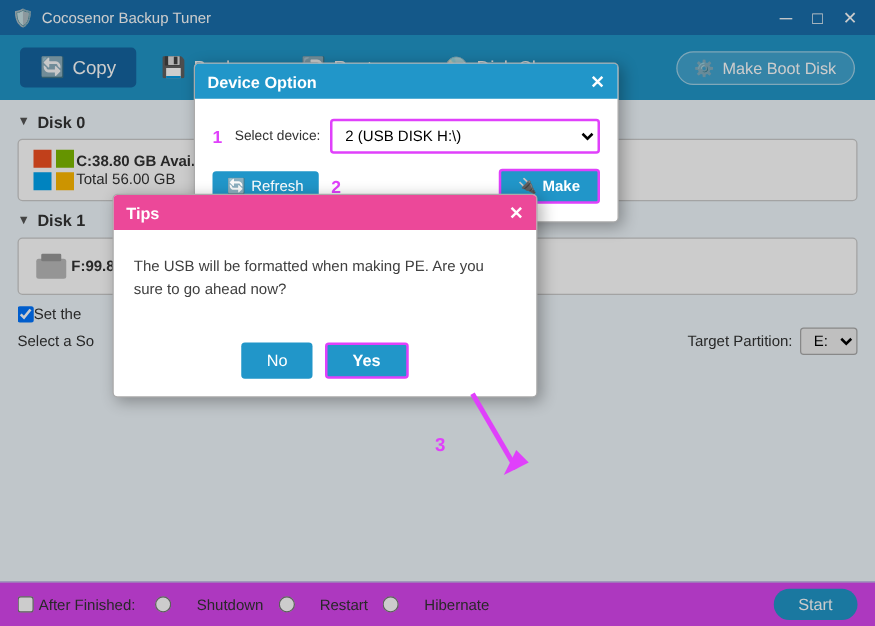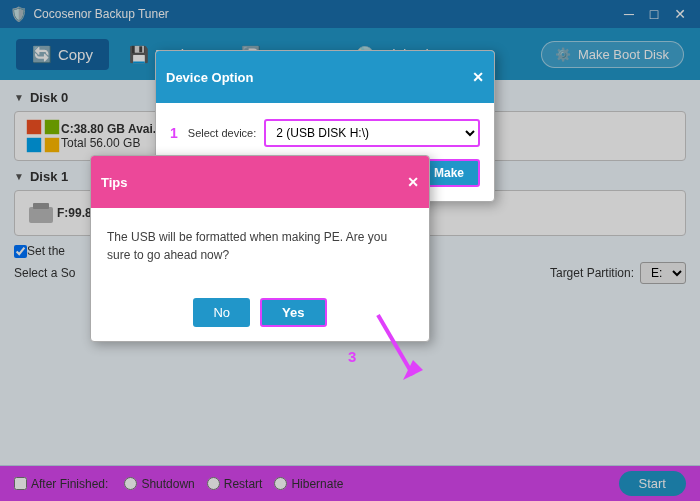--- a/index.html
+++ b/index.html
@@ -158,21 +158,21 @@
       color: #333;
     }
     .radio-group {
       display: flex;
       align-items: center;
       gap: 12px;
     }
     .radio-label {
       display: flex;
       align-items: center;
-      gap: 4px;
+      gap: 20px;
       font-size: 12px;
       color: #333;
     }
     .start-btn {
       margin-left: auto;
       background: #2196c9;
       color: white;
       border: none;
       border-radius: 16px;
       padding: 5px 20px;
@@ -196,21 +196,21 @@
       width: 340px;
       background: white;
       border: 1px solid #aaa;
       border-radius: 4px;
       box-shadow: 3px 3px 12px rgba(0,0,0,0.3);
       z-index: 20;
     }
     .dialog-title-bar {
       background: #2196c9;
       color: white;
-      padding: 18px 10px;
+      padding: 6px 10px;
       font-size: 13px;
       font-weight: 600;
       display: flex;
       align-items: center;
       justify-content: space-between;
       border-radius: 3px 3px 0 0;
     }
     .dialog-close {
       color: white;
       cursor: pointer;

